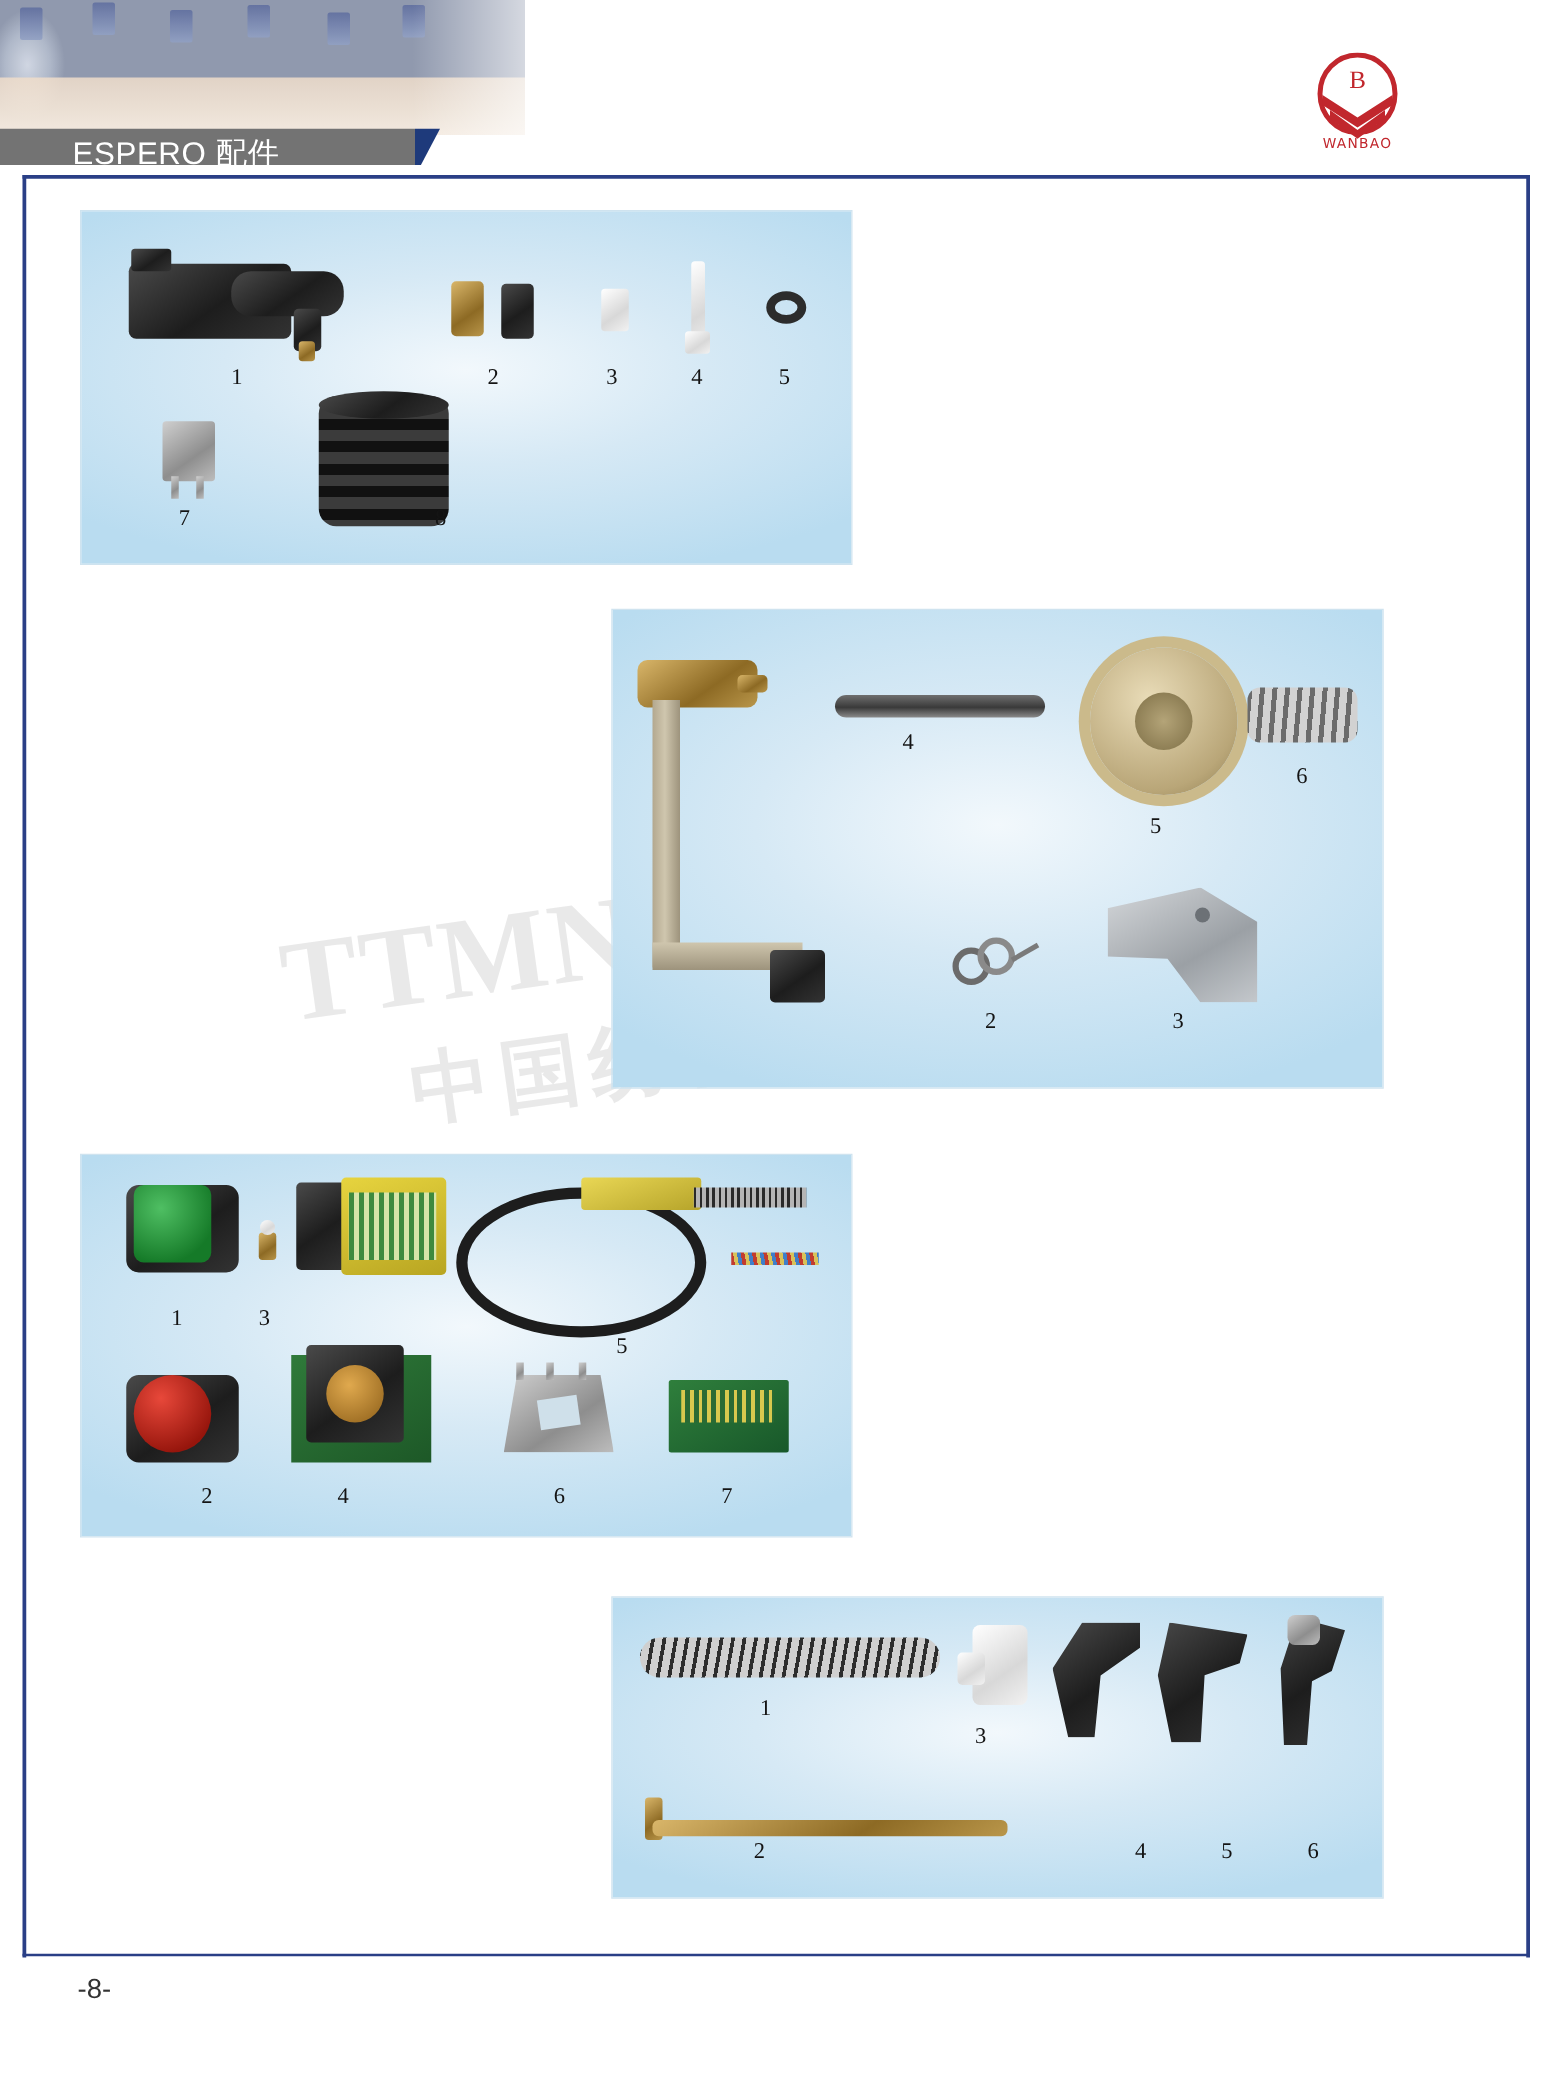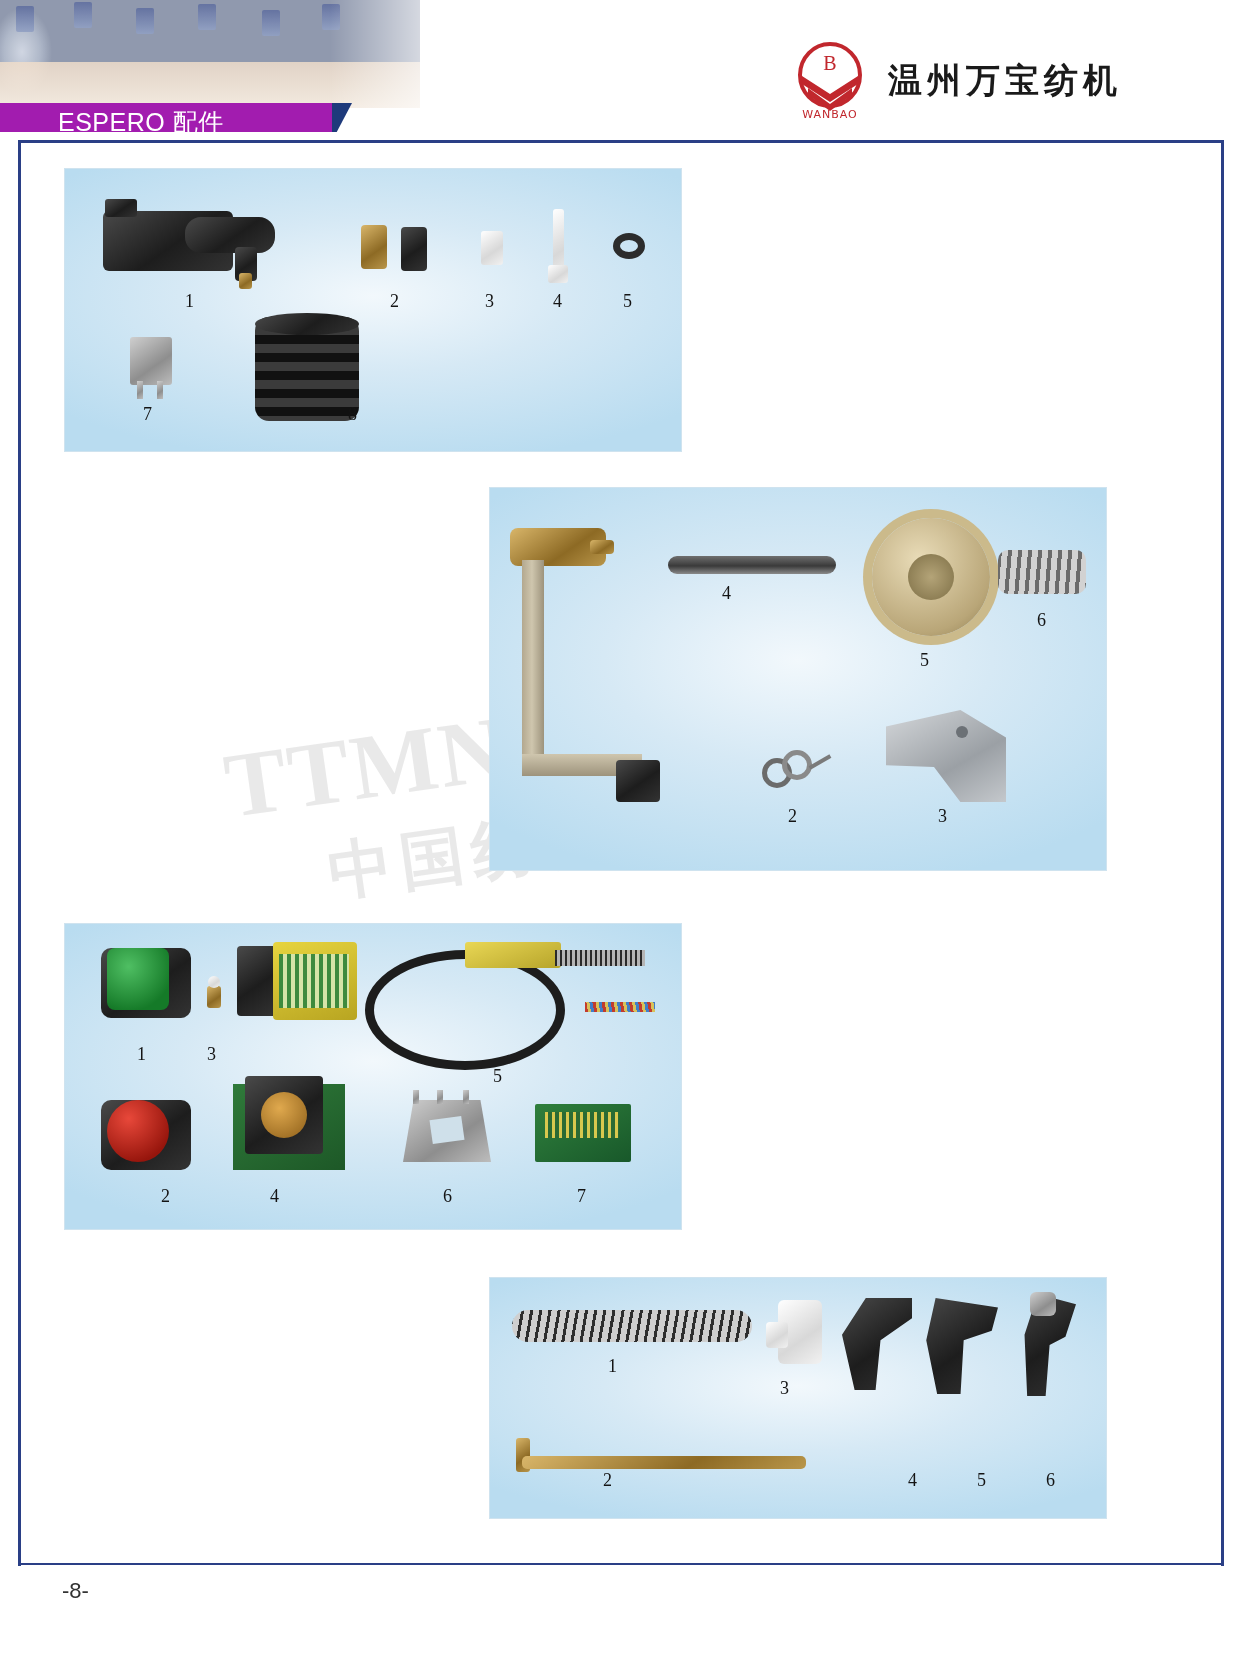--- a/index.html
+++ b/index.html
@@ -59,21 +59,21 @@
   .header-fade {
     position: absolute;
     left: 330px; top: 0;
     width: 170px; height: 108px;
     background: linear-gradient(90deg, rgba(255,255,255,0) 0%, #ffffff 85%);
   }
   .title-bar {
     position: absolute;
     left: 0; top: 103px;
     width: 332px; height: 38px;
-    background: #a21caf;
+    background: #737373;
     display: flex;
     align-items: center;
   }
   .title-bar::after {
     content: "";
     position: absolute;
     right: -20px; top: 0;
     width: 0; height: 0;
     border-top: 38px solid #1e3a7b;
     border-right: 20px solid transparent;
@@ -195,21 +195,20 @@
     <div class="brand">
       <div class="brand-logo">
         <svg width="72" height="78" viewBox="0 0 72 78">
           <ellipse cx="36" cy="33" rx="30" ry="31" fill="none" stroke="#c1272d" stroke-width="4"></ellipse>
           <text x="36" y="28" text-anchor="middle" font-size="20" font-family="Liberation Serif, serif" fill="#c1272d">B</text>
           <path d="M8 34 L36 52 L64 34 L64 42 L36 60 L8 42 Z" fill="#c1272d"></path>
           <path d="M14 46 L36 62 L58 46 L58 53 L36 69 L14 53 Z" fill="#c1272d"></path>
           <text x="36" y="76" text-anchor="middle" font-size="11" letter-spacing="1" font-family="DejaVu Sans, sans-serif" fill="#c1272d">WANBAO</text>
         </svg>
       </div>
-      <div class="brand-cn">温州万宝纺机</div>
     </div>
   </div>
 
   <div class="frame-line frame-top"></div>
   <div class="frame-line frame-left"></div>
   <div class="frame-line frame-right"></div>
   <div class="frame-line frame-bottom"></div>
 
   <div class="watermark">
     <div class="wm-main">TTMN.COM</div>

